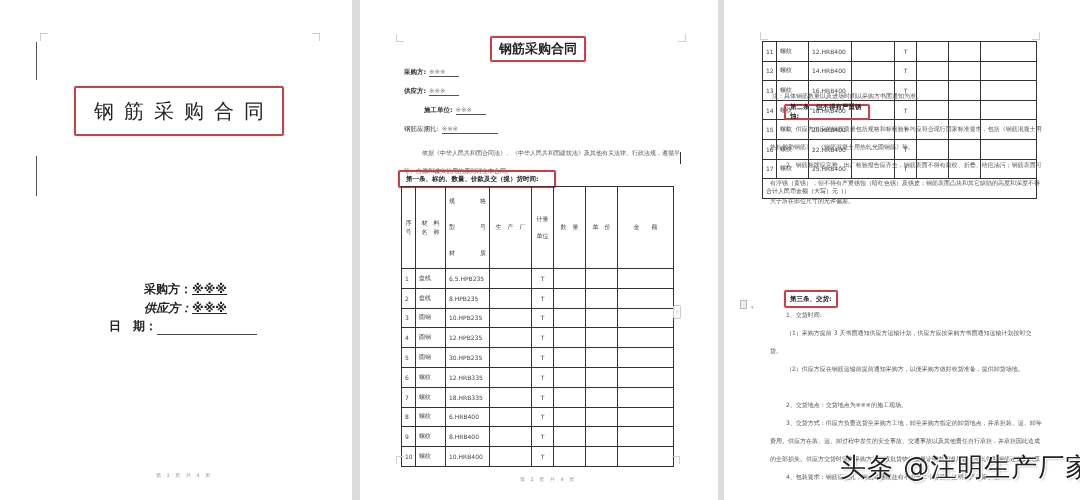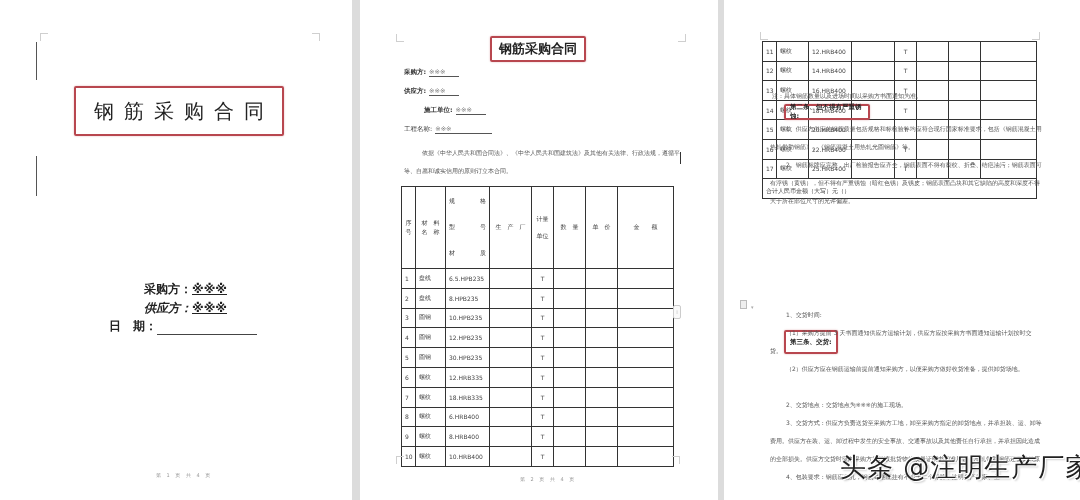--- a/index.html
+++ b/index.html
@@ -95,25 +95,28 @@
   <div class="corner" style="left:36px;top:34px;border-left-width:1px;border-bottom-width:1px;"></div>
   <div class="corner" style="left:318px;top:34px;border-right-width:1px;border-bottom-width:1px;"></div>
 
   <div class="p2-title-box redbox">
     <span class="p2-title">钢筋采购合同</span>
   </div>
 
   <div class="p2-field" style="top:68px;"><b>采购方:</b><span class="u">※※※</span></div>
   <div class="p2-field" style="top:87px;"><b>供应方:</b><span class="u">※※※</span></div>
   <div class="p2-field" style="top:106px;padding-left:20px;"><b>施工单位:</b><span class="u">※※※</span></div>
-  <div class="p2-field" style="top:125px;"><span>工程名称:</span><span class="u" style="padding-right:40px;">※※※</span></div>
+  <div class="p2-field" style="top:125px;"><span>钢筋应捆扎:</span><span class="u" style="padding-right:40px;">※※※</span></div>
 
   <div class="p2-para" style="top:144px;">依据《中华人民共和国合同法》、《中华人民共和国建筑法》及其他有关法律、行政法规，遵循平等、自愿和诚实信用的原则订立本合同。</div>
   <div class="cursor-bar" style="left:320px;top:152px;height:12px;"></div>
 
+  <div class="p2-section-box redbox">
+    <span class="p2-section">第一条、标的、数量、价款及交（提）货时间:</span>
+  </div>
 
   <table class="rebar" id="table1">
     <colgroup>
       <col style="width:14px">
         <col style="width:30px">
         <col style="width:44px">
         <col style="width:42px">
         <col style="width:22px">
         <col style="width:32px">
         <col style="width:32px">
@@ -360,21 +363,21 @@
 
   <div class="p3-note">注：具体钢筋数量以及进场时间以采购方书面通知为准。</div>
 
   <div class="p3-section-box redbox" style="left:60px;top:104px;width:86px;height:16px;">
     <span class="p3-section">第二条、但不得有严重锈蚀:</span>
   </div>
 
   <div class="p3-para" style="top:120px;"><span class="ind">1、供应方供应的钢筋质量包括规格和标检验等均应符合现行国家标准要求，包括《钢筋混凝土用热轧带肋钢筋》、《钢筋混凝土用热轧光圆钢筋》等。</span></div>
   <div class="p3-para" style="top:156px;"><span class="ind">2、钢筋标牌应完整，出厂检验报告应齐全，钢筋表面不得有裂纹、折叠、结疤油污；钢筋表面可有浮锈（黄锈），但不得有严重锈蚀（暗红色锈）及锈皮；钢筋表面凸块和其它缺陷的高度和深度不得大于所在部位尺寸的允许偏差。</span></div>
 
-  <div class="p3-section-box redbox" style="left:60px;top:290px;width:54px;height:24px;margin-top:40px;">
+  <div class="p3-section-box redbox" style="left:60px;top:290px;width:54px;height:18px;">
     <span class="p3-section">第三条、交货:</span>
   </div>
 
   <div class="doc-icon"></div>
   <div class="doc-icon-dot">▾</div>
 
   <div class="p3-para" style="top:306px;"><span class="ind">1、交货时间:</span></div>
   <div class="p3-para" style="top:324px;"><span class="ind">（1）采购方提前 3 天书面通知供应方运输计划，供应方应按采购方书面通知运输计划按时交货。</span></div>
   <div class="p3-para" style="top:360px;"><span class="ind">（2）供应方应在钢筋运输前提前通知采购方，以便采购方做好收货准备，提供卸货场地。</span></div>
   <div class="p3-para" style="top:396px;"><span class="ind">2、交货地点：交货地点为※※※的施工现场。</span></div>

